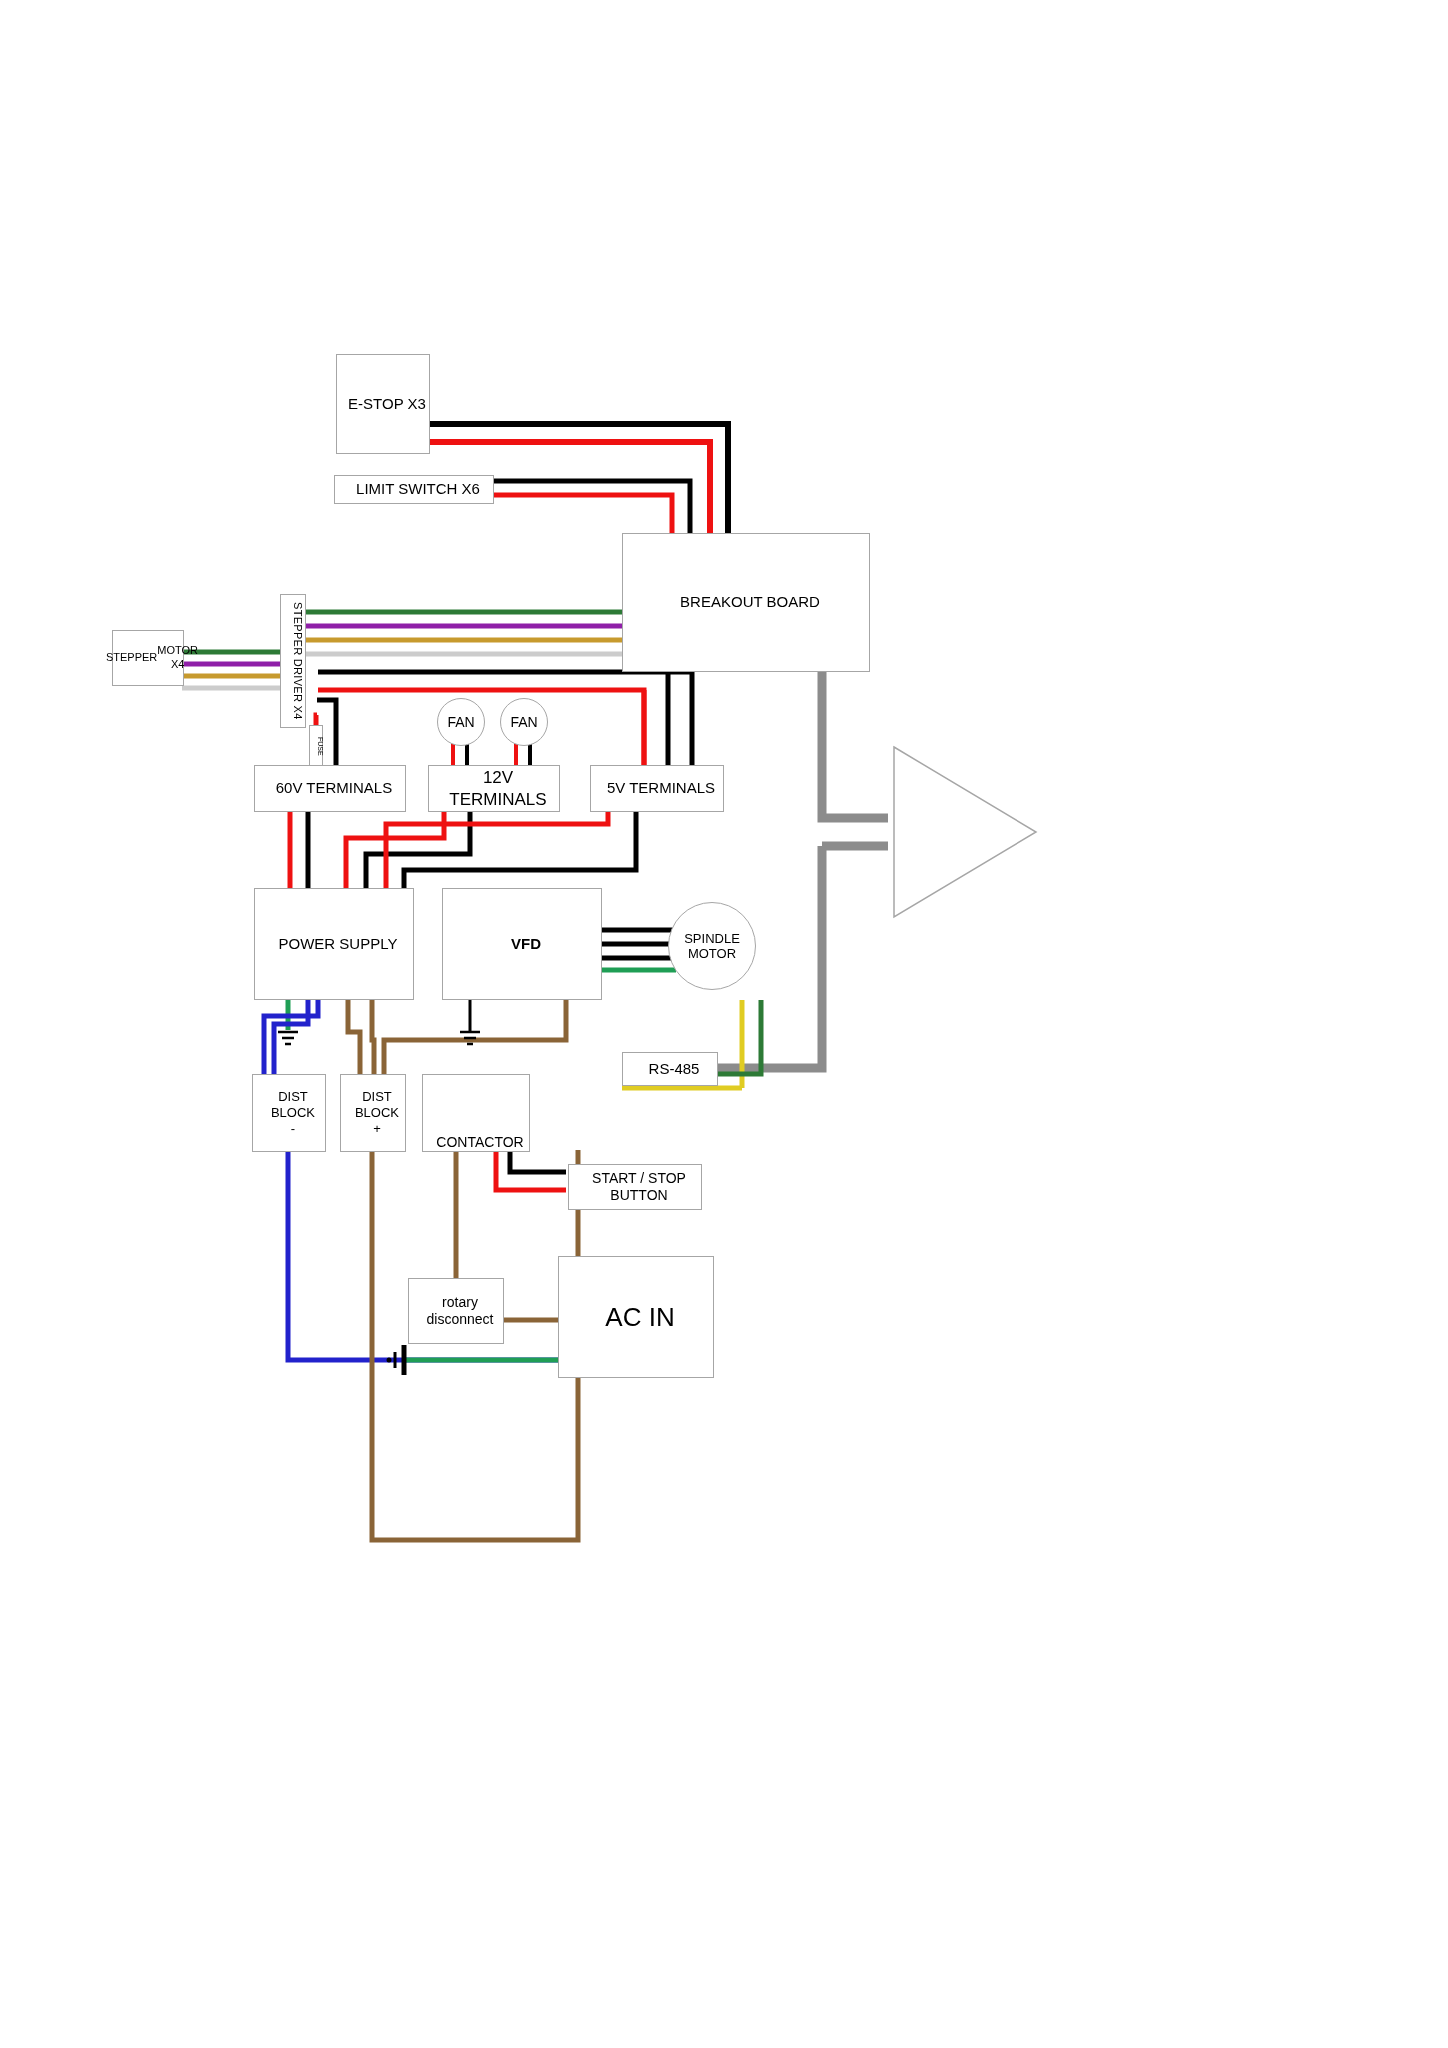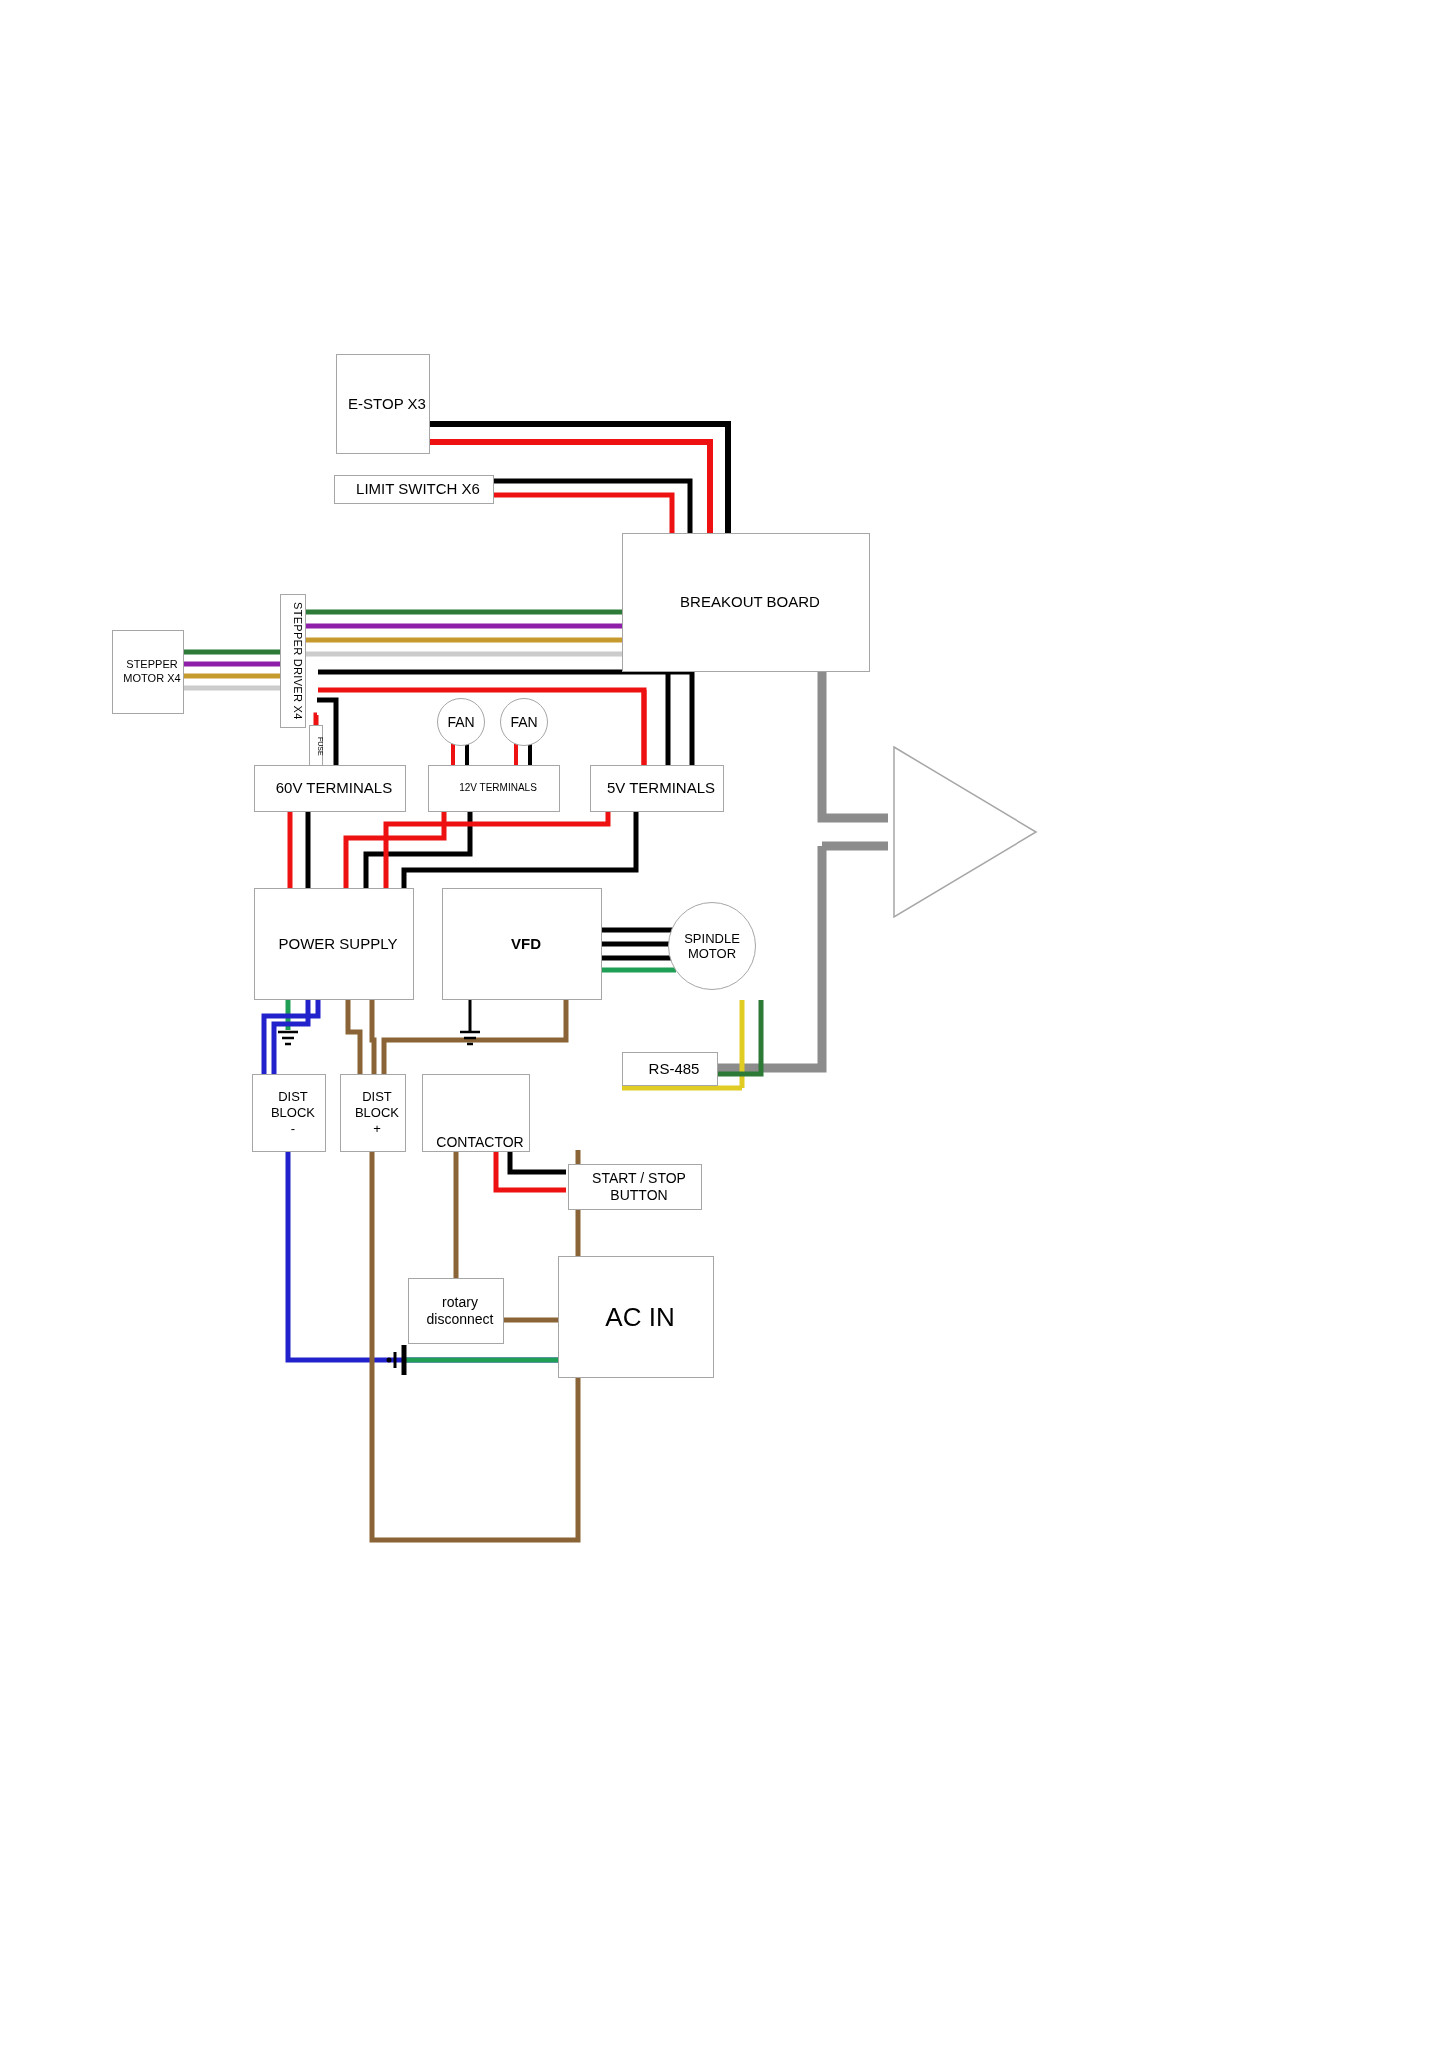--- a/index.html
+++ b/index.html
@@ -138,42 +138,42 @@
   </div>
 
   <div class="box" style="left:622px;top:533px;width:248px;height:139px;font-size:15px;">
     <span>BREAKOUT BOARD</span>
   </div>
 
   <div class="box vert" style="left:280px;top:594px;width:26px;height:134px;font-size:11px;letter-spacing:0.3px;">
     <span>STEPPER DRIVER X4</span>
   </div>
 
-  <div class="box" style="left:112px;top:630px;width:72px;height:84px;font-size:11px;flex-direction:column;">
+  <div class="box" style="left:112px;top:630px;width:72px;height:56px;font-size:11px;flex-direction:row;">
     <span>STEPPER</span>
     <span>MOTOR X4</span>
   </div>
 
   <div class="box vert" style="left:309px;top:725px;width:14px;height:42px;font-size:7px;">
     <span>FUSE</span>
   </div>
 
   <div class="circle" style="left:437px;top:698px;width:48px;height:48px;font-size:14px;">
     <span>FAN</span>
   </div>
 
   <div class="circle" style="left:500px;top:698px;width:48px;height:48px;font-size:14px;">
     <span>FAN</span>
   </div>
 
   <div class="box" style="left:254px;top:765px;width:152px;height:47px;font-size:15px;">
     <span>60V TERMINALS</span>
   </div>
 
-  <div class="box" style="left:428px;top:765px;width:132px;height:47px;font-size:10px;">
+  <div class="box" style="left:428px;top:765px;width:132px;height:47px;font-size:17px;">
     <span>12V TERMINALS</span>
   </div>
 
   <div class="box" style="left:590px;top:765px;width:134px;height:47px;font-size:15px;">
     <span>5V TERMINALS</span>
   </div>
 
   <div class="box" style="left:254px;top:888px;width:160px;height:112px;font-size:15px;">
     <span>POWER SUPPLY</span>
   </div>

